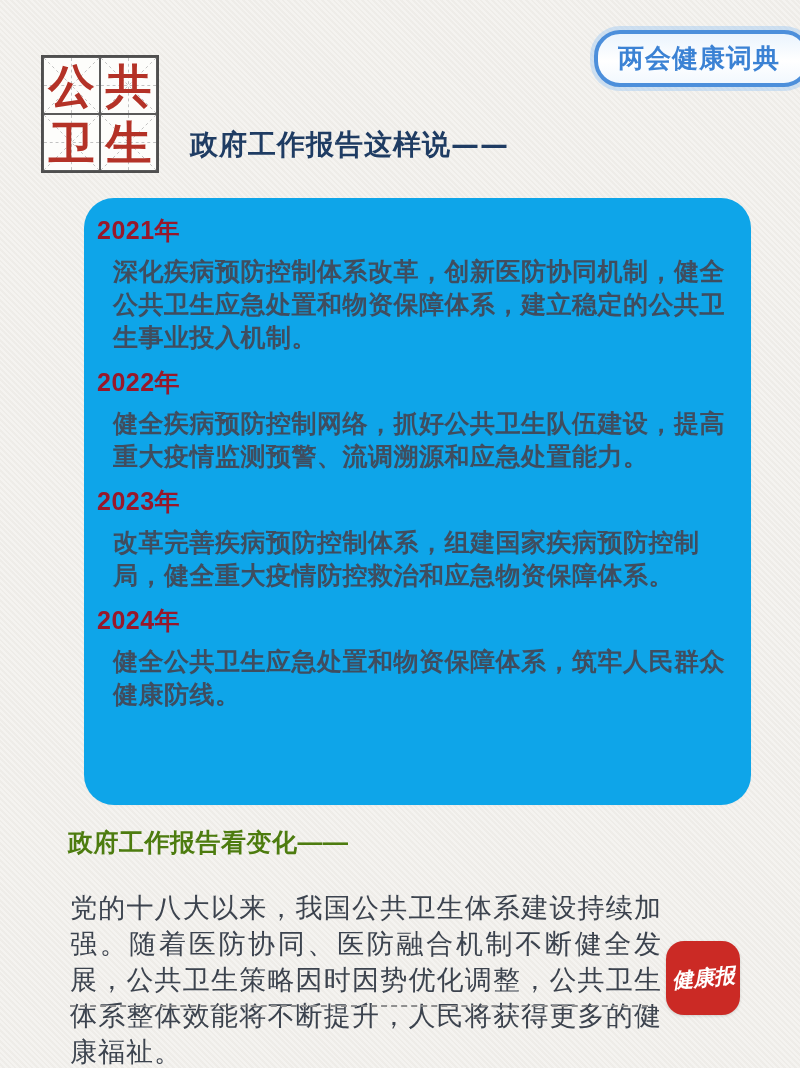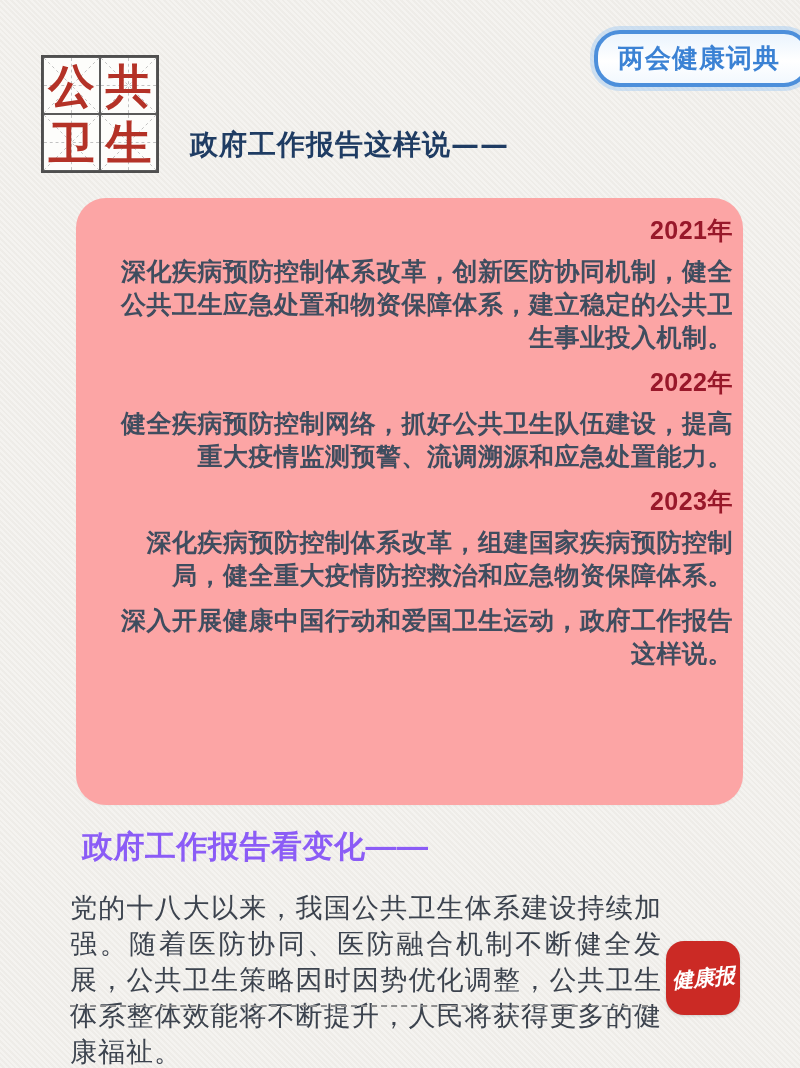--- a/index.html
+++ b/index.html
@@ -64,51 +64,50 @@
     font-weight: bold;
     font-size: 28px;
     color: #1f3c63;
     letter-spacing: 1px;
     white-space: nowrap;
   }
 
   
   .card {
     position: absolute;
-    left: 76px; top: 198px;
+    left: 84px; top: 198px;
     width: 667px; height: 607px;
-    background: #fca5a5;
+    background: #0ea5e9;
     border-radius: 30px;
     padding: 16px 10px 0 13px;
     box-shadow: 0 1px 2px rgba(0,0,0,0.03);
-    text-align: right;
   }
   .year-heading {
     font-size: 25px;
     font-weight: bold;
     color: #98182a;
     margin: 0 0 8px 0;
     letter-spacing: 0.5px;
   }
   .year-text {
     font-size: 25px;
     font-weight: bold;
     color: #3f4d5f;
     line-height: 33px;
     margin: 0 0 12px 16px;
     letter-spacing: 0.5px;
   }
 
   
   .changes-header {
     position: absolute;
-    left: 82px; top: 826px;
-    font-size: 31px;
-    font-weight: bold;
-    color: #8b5cf6;
+    left: 68px; top: 826px;
+    font-size: 25px;
+    font-weight: bold;
+    color: #4d7c0f;
     letter-spacing: 0.5px;
     white-space: nowrap;
   }
   .changes-paragraph {
     position: absolute;
     left: 70px; top: 862px;
     width: 592px;
     font-family: "DejaVu Serif", "Liberation Serif", serif;
     font-size: 27px;
     color: #3c434e;
@@ -197,24 +196,25 @@
   <div>
     <h3 class="year-heading">2021年</h3>
     <p class="year-text">深化疾病预防控制体系改革，创新医防协同机制，健全公共卫生应急处置和物资保障体系，建立稳定的公共卫生事业投入机制。</p>
   </div>
   <div>
     <h3 class="year-heading">2022年</h3>
     <p class="year-text">健全疾病预防控制网络，抓好公共卫生队伍建设，提高重大疫情监测预警、流调溯源和应急处置能力。</p>
   </div>
   <div>
     <h3 class="year-heading">2023年</h3>
-    <p class="year-text">深化疾病预防控制体系改革，组建国家疾病预防控制局，健全重大疫情防控救治和应急物资保障体系。</p>
-  </div>
-  <div>
-    <p class="year-text">深入开展健康中国行动和爱国卫生运动，政府工作报告这样说。</p>
+    <p class="year-text">改革完善疾病预防控制体系，组建国家疾病预防控制局，健全重大疫情防控救治和应急物资保障体系。</p>
+  </div>
+  <div>
+    <h3 class="year-heading">2024年</h3>
+    <p class="year-text">健全公共卫生应急处置和物资保障体系，筑牢人民群众健康防线。</p>
   </div>
   <div>
   </div>
 </div>
 
 <div class="changes-header">政府工作报告看变化——</div>
 <div class="changes-paragraph">党的十八大以来，我国公共卫生体系建设持续加强。随着医防协同、医防融合机制不断健全发展，公共卫生策略因时因势优化调整，公共卫生体系整体效能将不断提升，人民将获得更多的健康福祉。</div>
 
 <div class="divider"></div>
 

